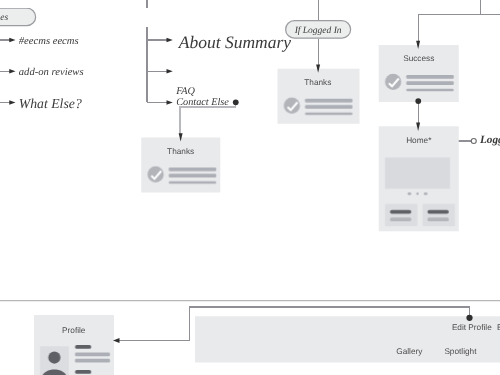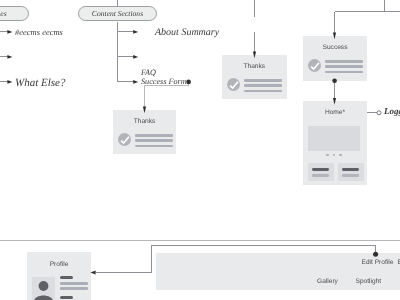--- a/index.html
+++ b/index.html
@@ -72,30 +72,31 @@
       <path d="M133.2 55.1 L138.2 56.9 L133.2 58.7 Z"></path>
       <path d="M133.2 80.1 L138.2 81.9 L133.2 83.7 Z"></path>
     </g>
 
     <line x1="0" y1="240.5" x2="400" y2="240.5" stroke="#b7b7b9" stroke-width="1"></line>
   </svg>
 
   <div class="pill" style="left:-34px;top:6px;width:63px;height:15px;font-size:7.6px;justify-content:flex-start;padding-left:33.3px;">
     <span>es</span>
   </div>
-  <div class="pill" style="left:78px;top:6px;width:79px;height:15px;font-size:7.6px;">
-    <span>Content Sections</span>
+  <div class="pill" style="left:228px;top:16px;width:53px;height:15px;font-size:7.6px;">
+    <span>If Logged In</span>
   </div>
 
   <div class="branch" style="left:15px;top:27px;font-size:8.5px;">#eecms eecms</div>
+  <div class="branch" style="left:15px;top:52px;font-size:8.5px;">add-on reviews</div>
   <div class="branch" style="left:15px;top:77px;font-size:11px;">What Else?</div>
 
-  <div class="branch" style="left:155px;top:27px;font-size:10px;">About Summary</div>
+  <div class="branch" style="left:143px;top:27px;font-size:14px;">About Summary</div>
   <div class="branch" style="left:141px;top:68px;font-size:8.2px;">FAQ</div>
-  <div class="branch" style="left:141px;top:77px;font-size:8.2px;">Success Form</div>
+  <div class="branch" style="left:141px;top:77px;font-size:8.2px;">Contact Else</div>
 
   <div class="branch" style="left:383.7px;top:106.2px;font-size:9px;font-weight:700;">Logg</div>
 
   <div class="card" style="left:112.5px;top:109.5px;width:63px;height:43.5px;">
     <div class="card-title" style="top:7.5px;font-size:6.6px;">Thanks</div>
     <div class="chk" style="left:4.5px;top:23px;width:13.2px;height:13.2px;">
       <svg width="14" height="14" viewBox="0 0 14 14">
           <path d="M3.1 7.6 L5.6 10.1 L11.0 3.8" stroke="#fff" stroke-width="1.6" fill="none" stroke-linecap="butt" stroke-linejoin="miter"></path>
         </svg>
     </div>

